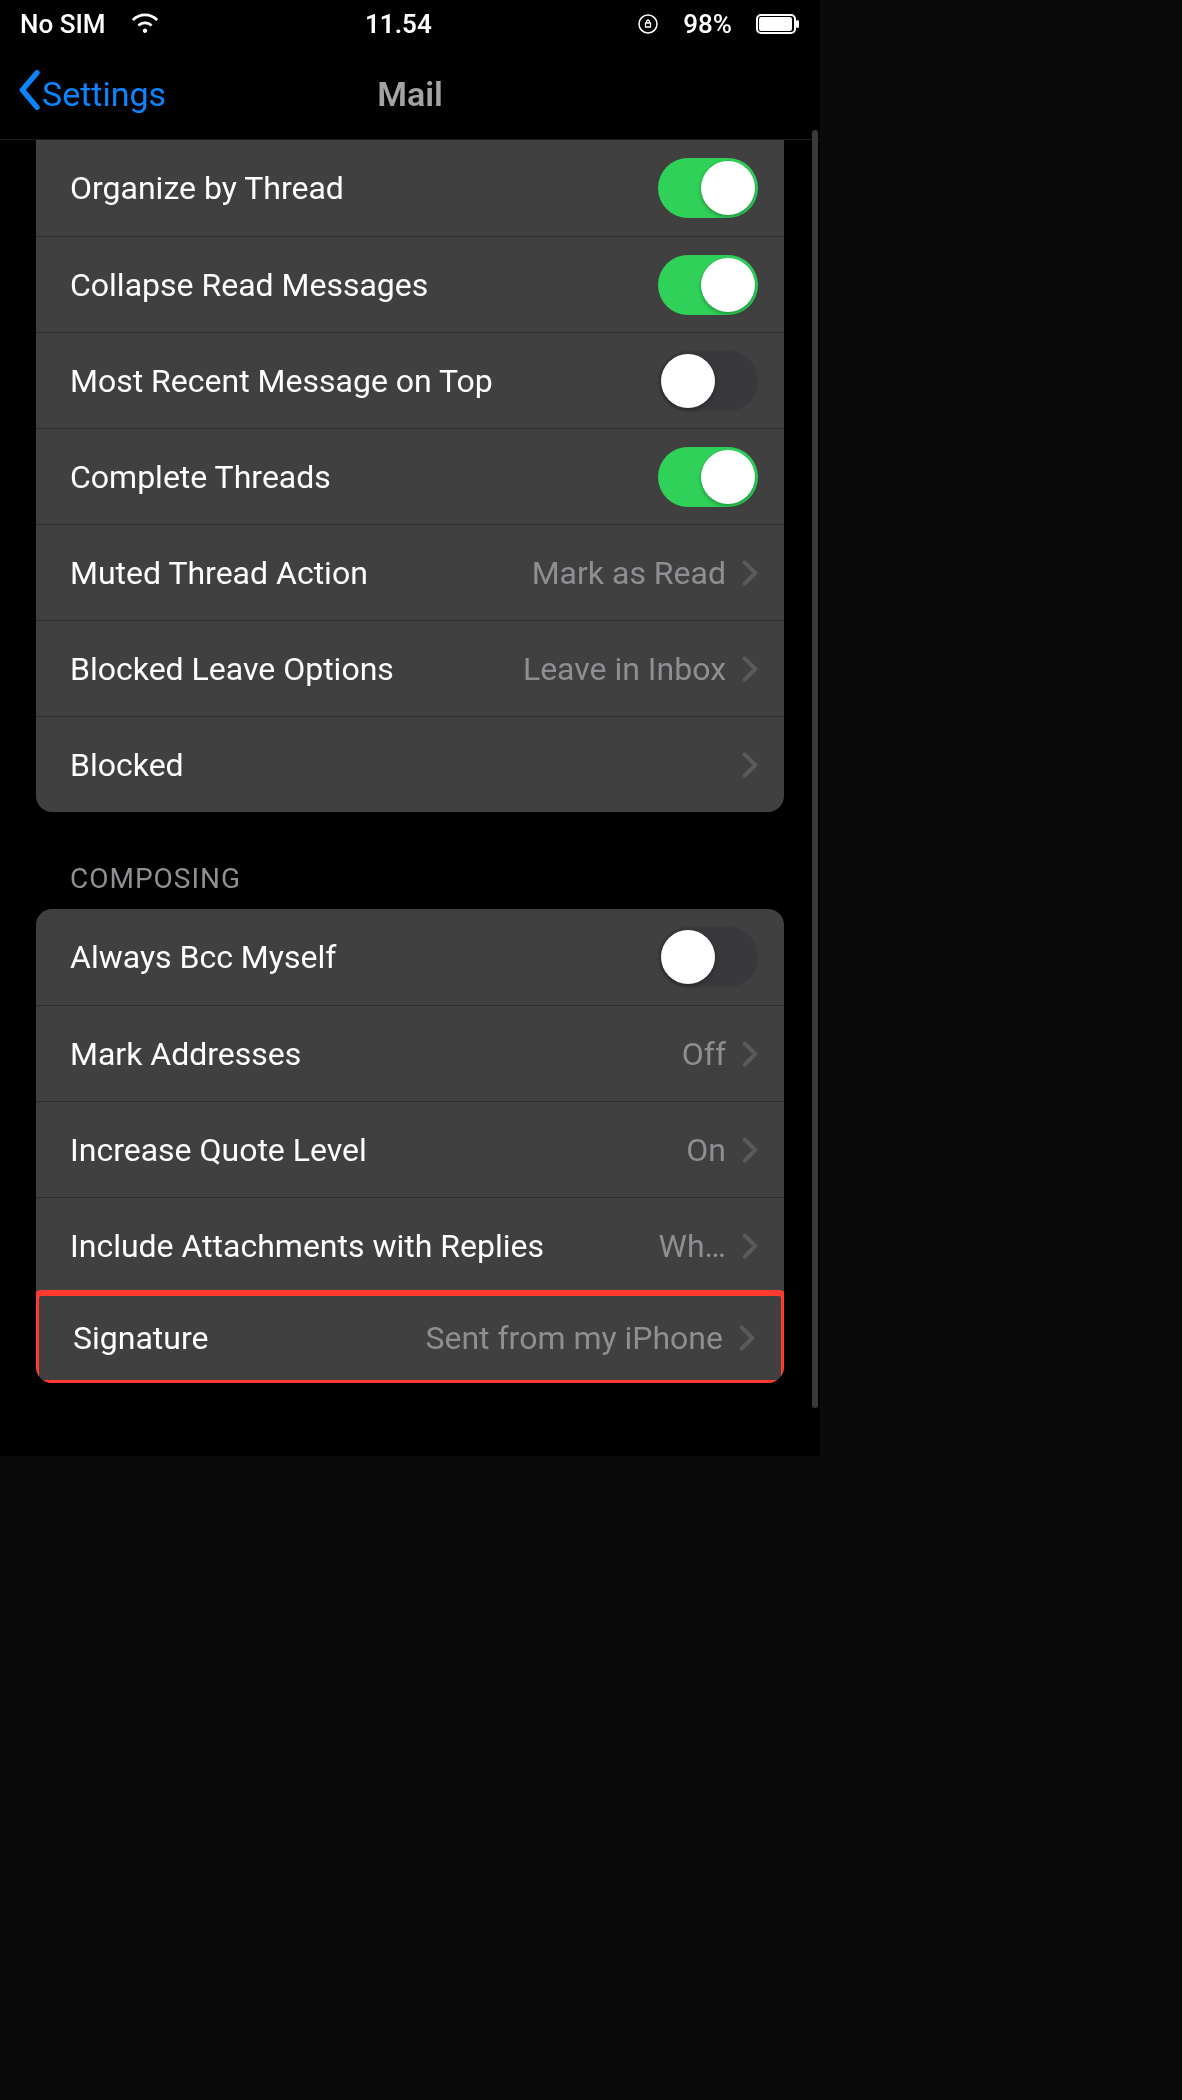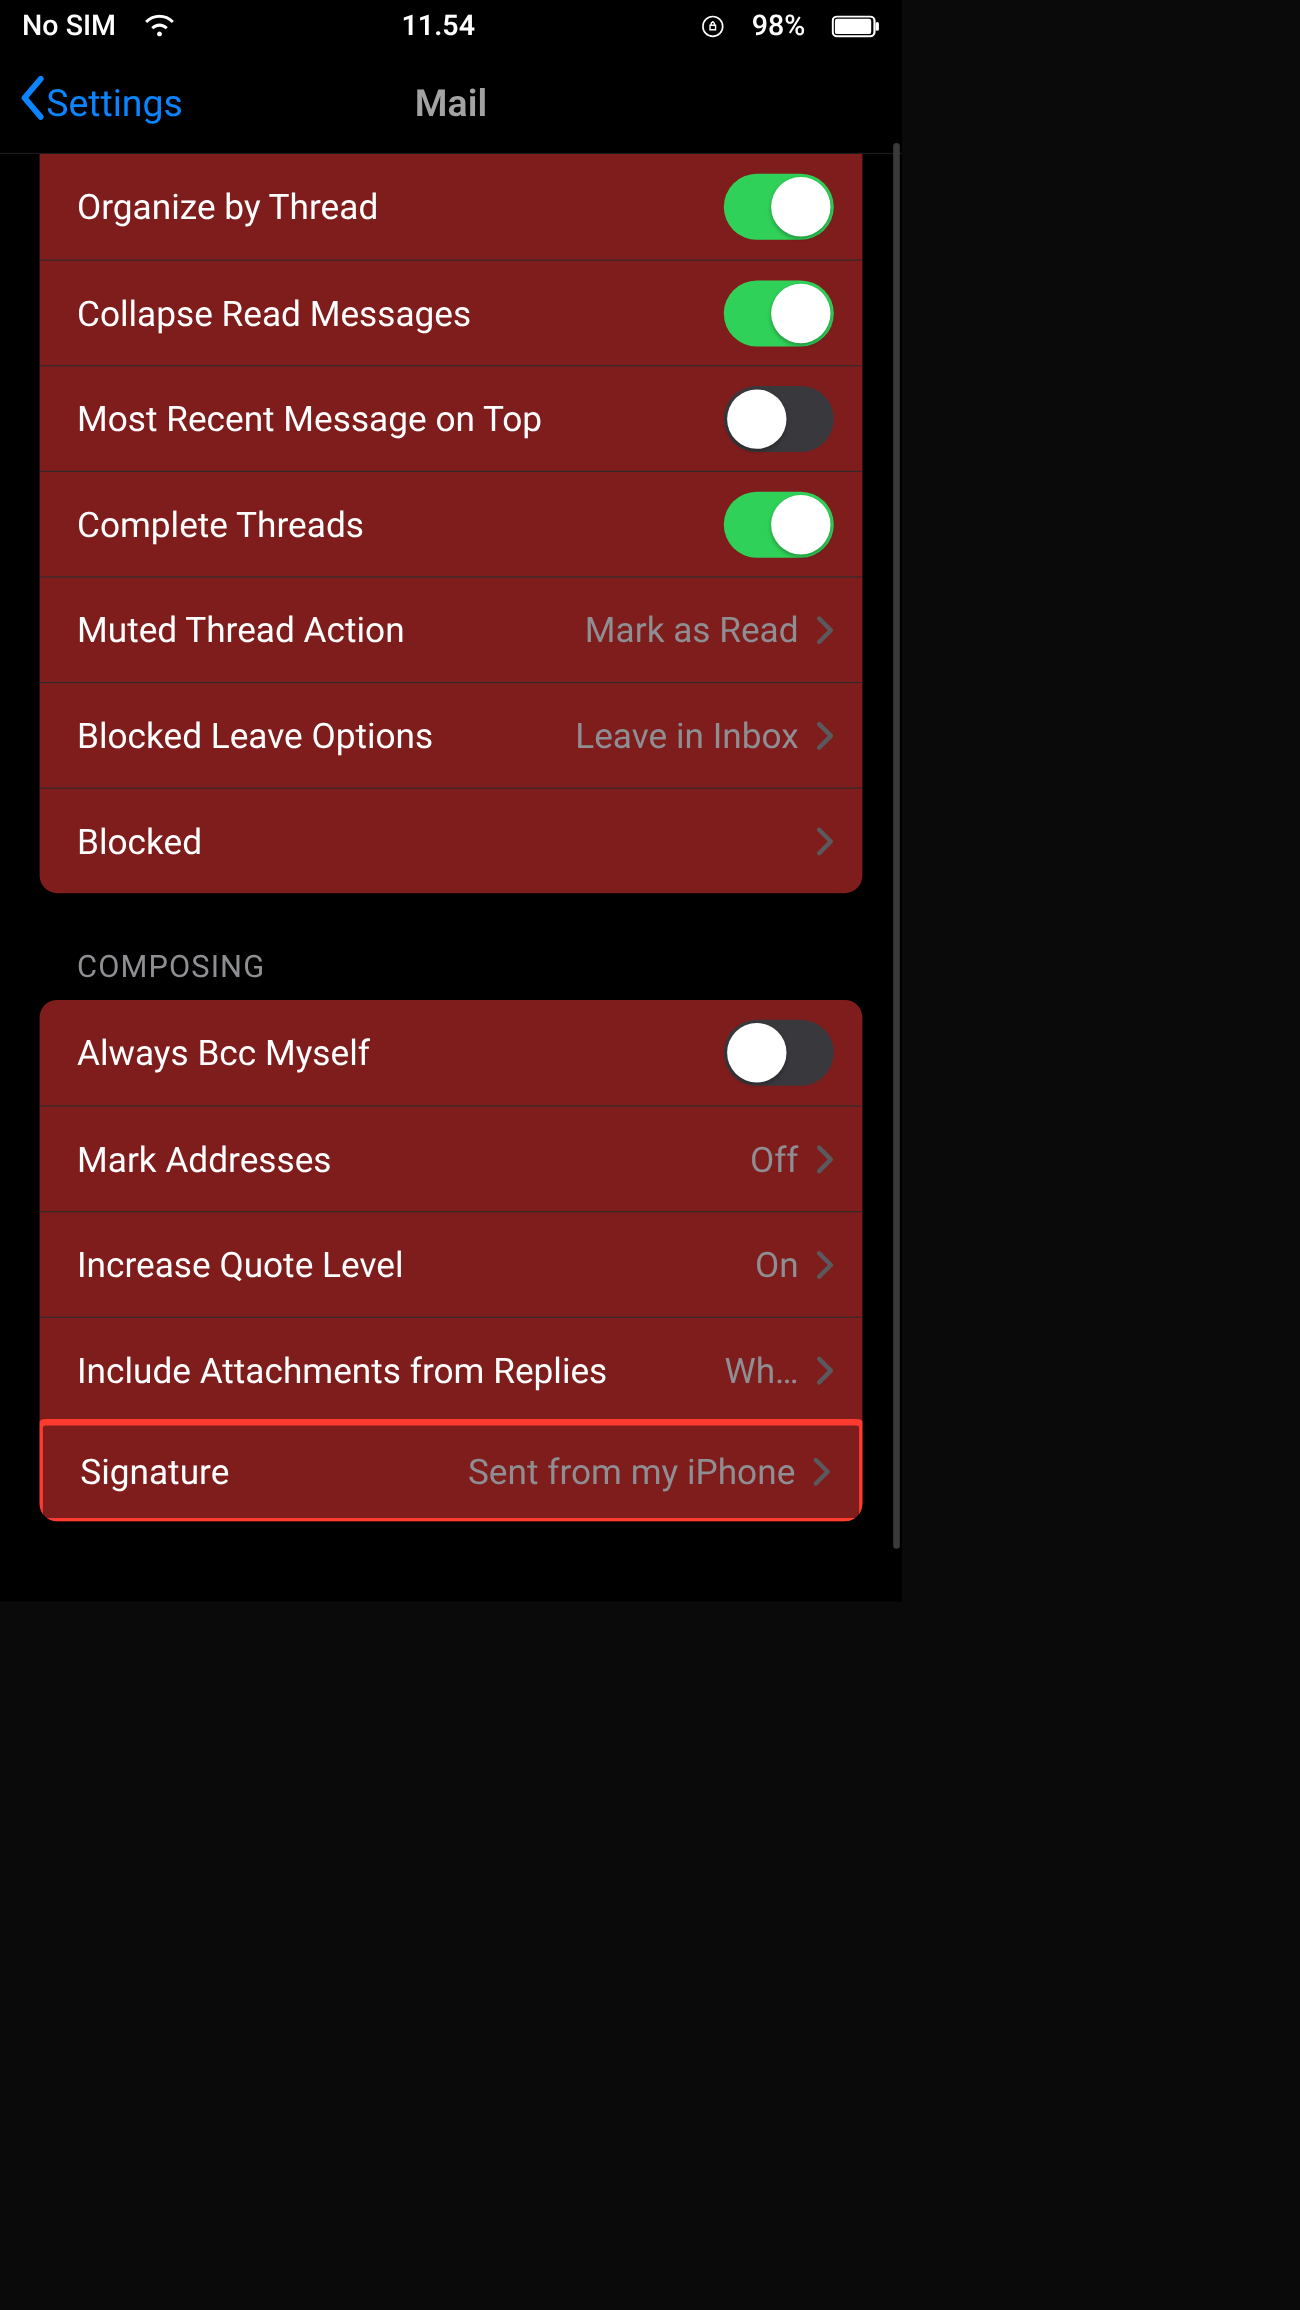--- a/index.html
+++ b/index.html
@@ -71,21 +71,21 @@
     font-size: 34px;
     font-weight: 600;
     color: #a3a3a3;
   }
   
   .content {
     padding: 0 36px;
     position: relative;
   }
   .group {
-    background: #7f1d1d;
+    background: #404040;
     border-radius: 16px;
     overflow: hidden;
     margin-bottom: 50px;
   }
   .group.first {
     border-radius: 0 0 16px 16px;
   }
   .section-header {
     font-size: 28px;
     color: #8e8e93;
@@ -299,21 +299,21 @@
         <span class="row-spacer"></span>
         <span class="row-value">On</span>
         <span class="chev">
           <svg width="16" height="28" viewBox="0 0 12 20">
               <path d="M2 2 L10 10 L2 18" fill="none" stroke="#5a5a5e" stroke-width="3" stroke-linecap="round" stroke-linejoin="round"></path>
             </svg>
         </span>
       </div>
 
       <div class="row">
-        <span class="row-label">Include Attachments from Replies</span>
+        <span class="row-label">Include Attachments with Replies</span>
         <span class="row-spacer"></span>
         <span class="row-value" style="max-width:90px;">Wh…</span>
         <span class="chev">
           <svg width="16" height="28" viewBox="0 0 12 20">
               <path d="M2 2 L10 10 L2 18" fill="none" stroke="#5a5a5e" stroke-width="3" stroke-linecap="round" stroke-linejoin="round"></path>
             </svg>
         </span>
       </div>
 
       <div class="row highlight">

